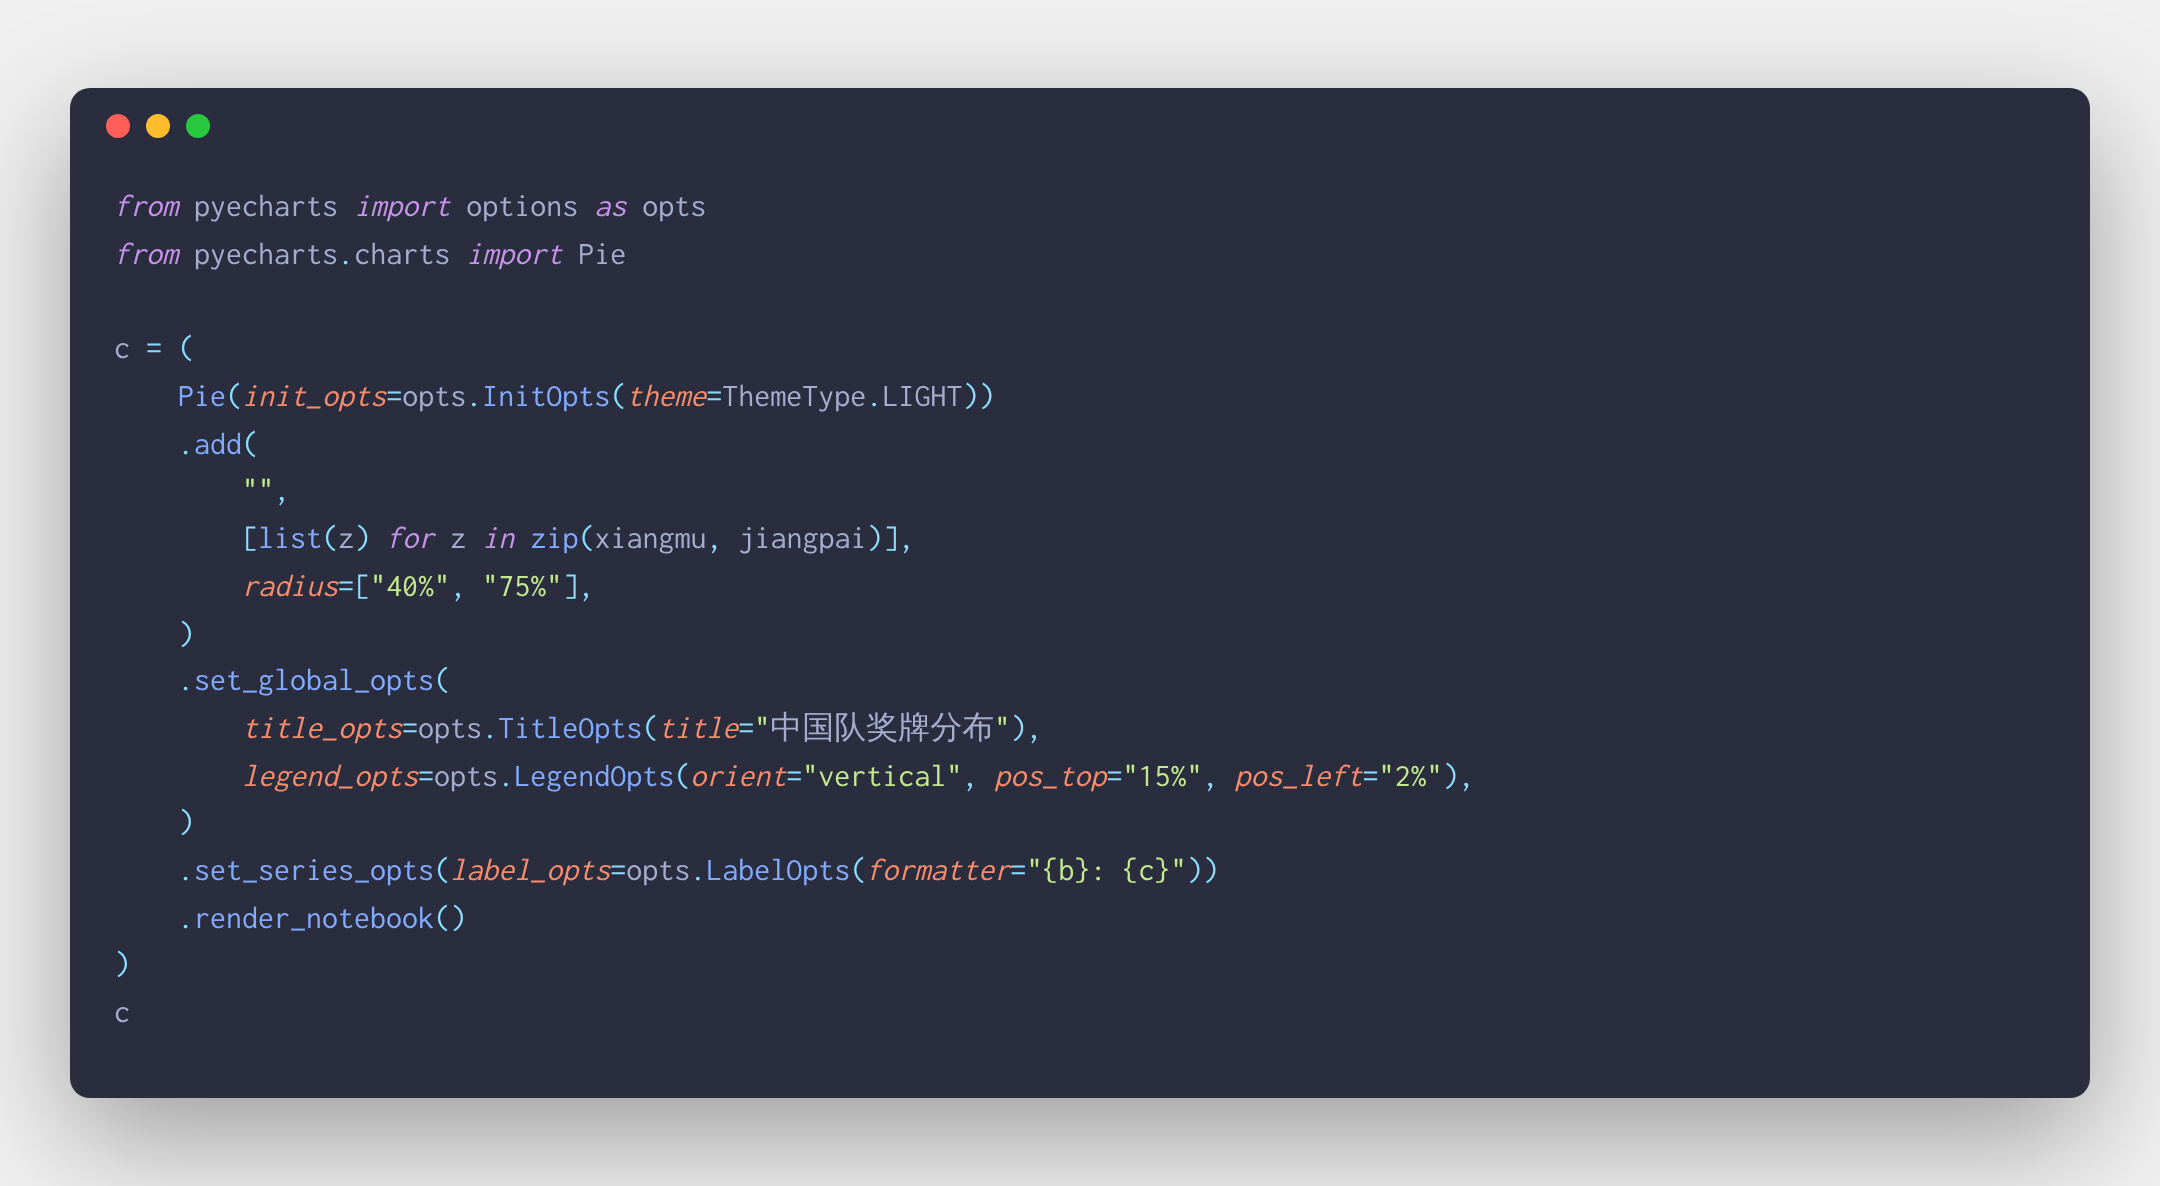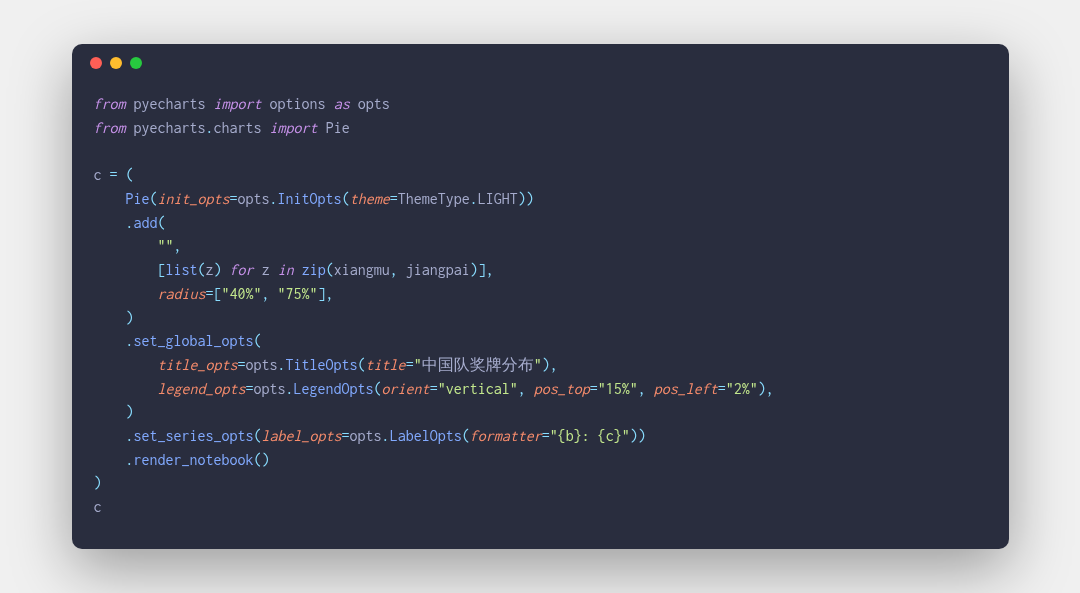--- a/index.html
+++ b/index.html
@@ -5,21 +5,21 @@
   * { margin: 0; padding: 0; box-sizing: border-box; }
   body {
     background: #f0f0f0;
     display: flex;
     justify-content: center;
     align-items: center;
     min-height: 593px;
     font-family: "SF Mono", "Monaco", "Inconsolata", "Fira Code", "Consolas", monospace;
   }
   .window {
-    width: 937px;
+    width: 1010px;
     background: #292d3e;
     border-radius: 10px;
     box-shadow: 0 20px 60px rgba(0,0,0,0.35);
     overflow: hidden;
   }
   .titlebar {
     height: 38px;
     display: flex;
     align-items: center;
     padding-left: 18px;

